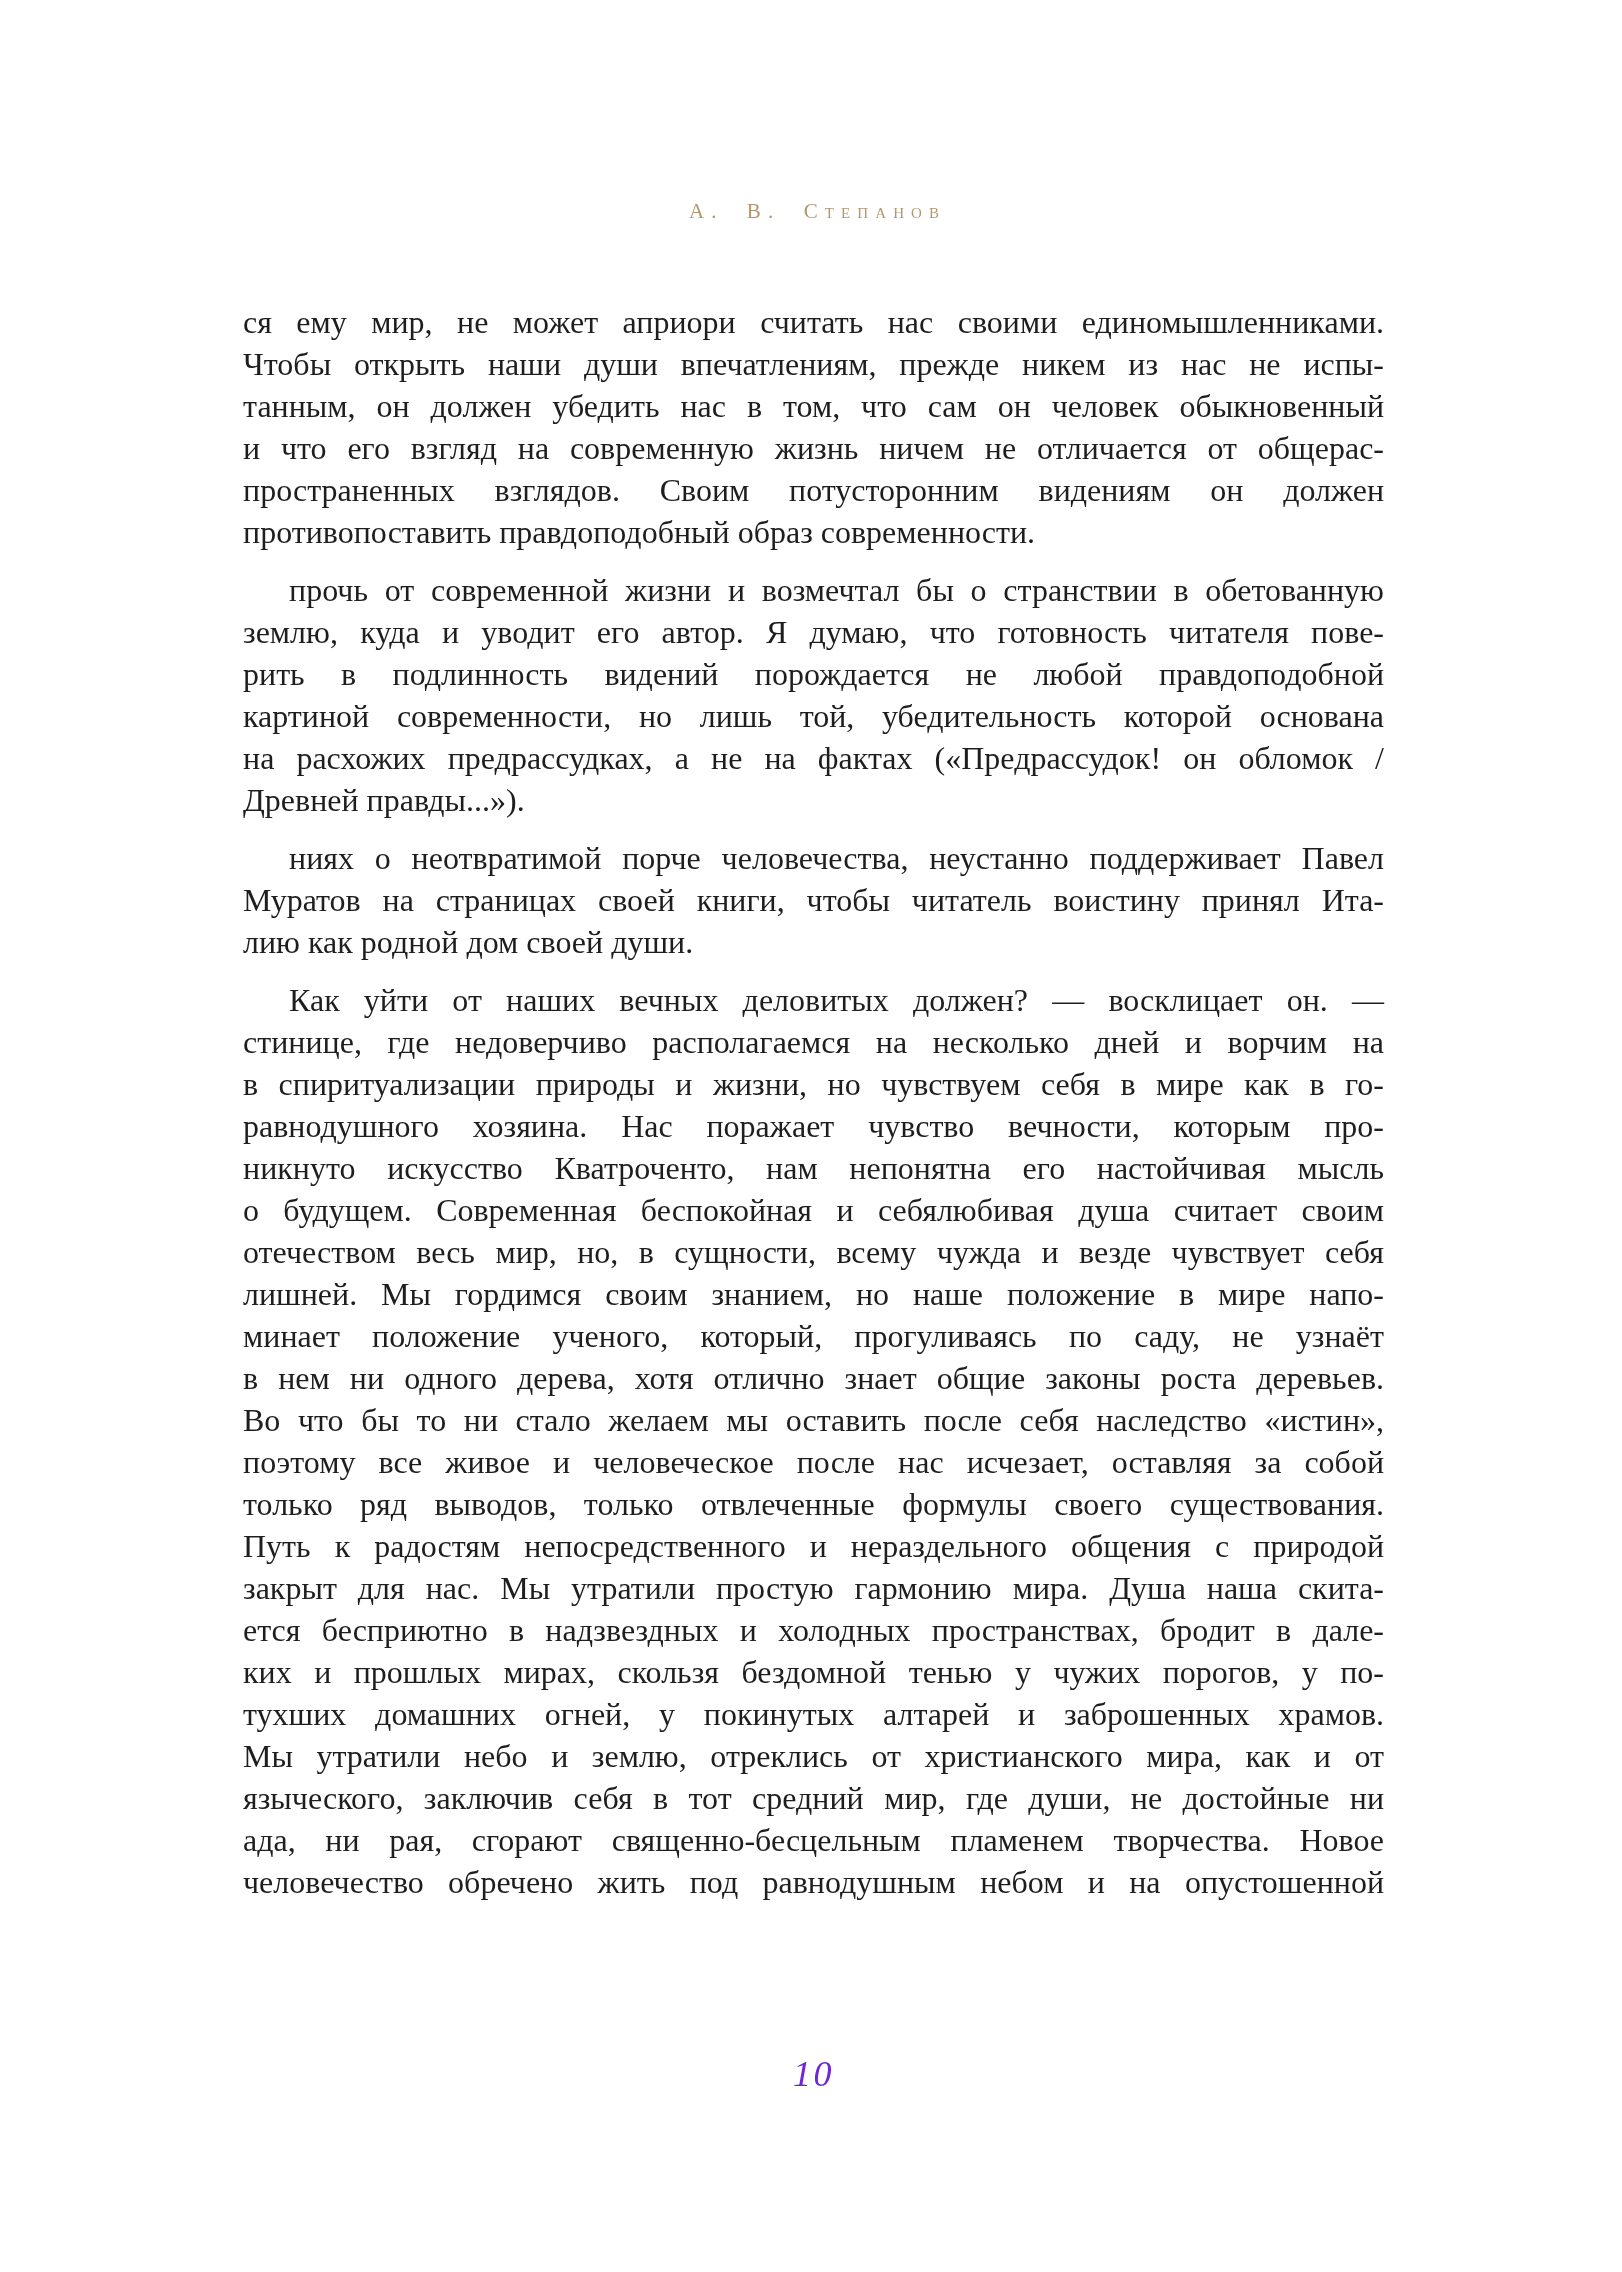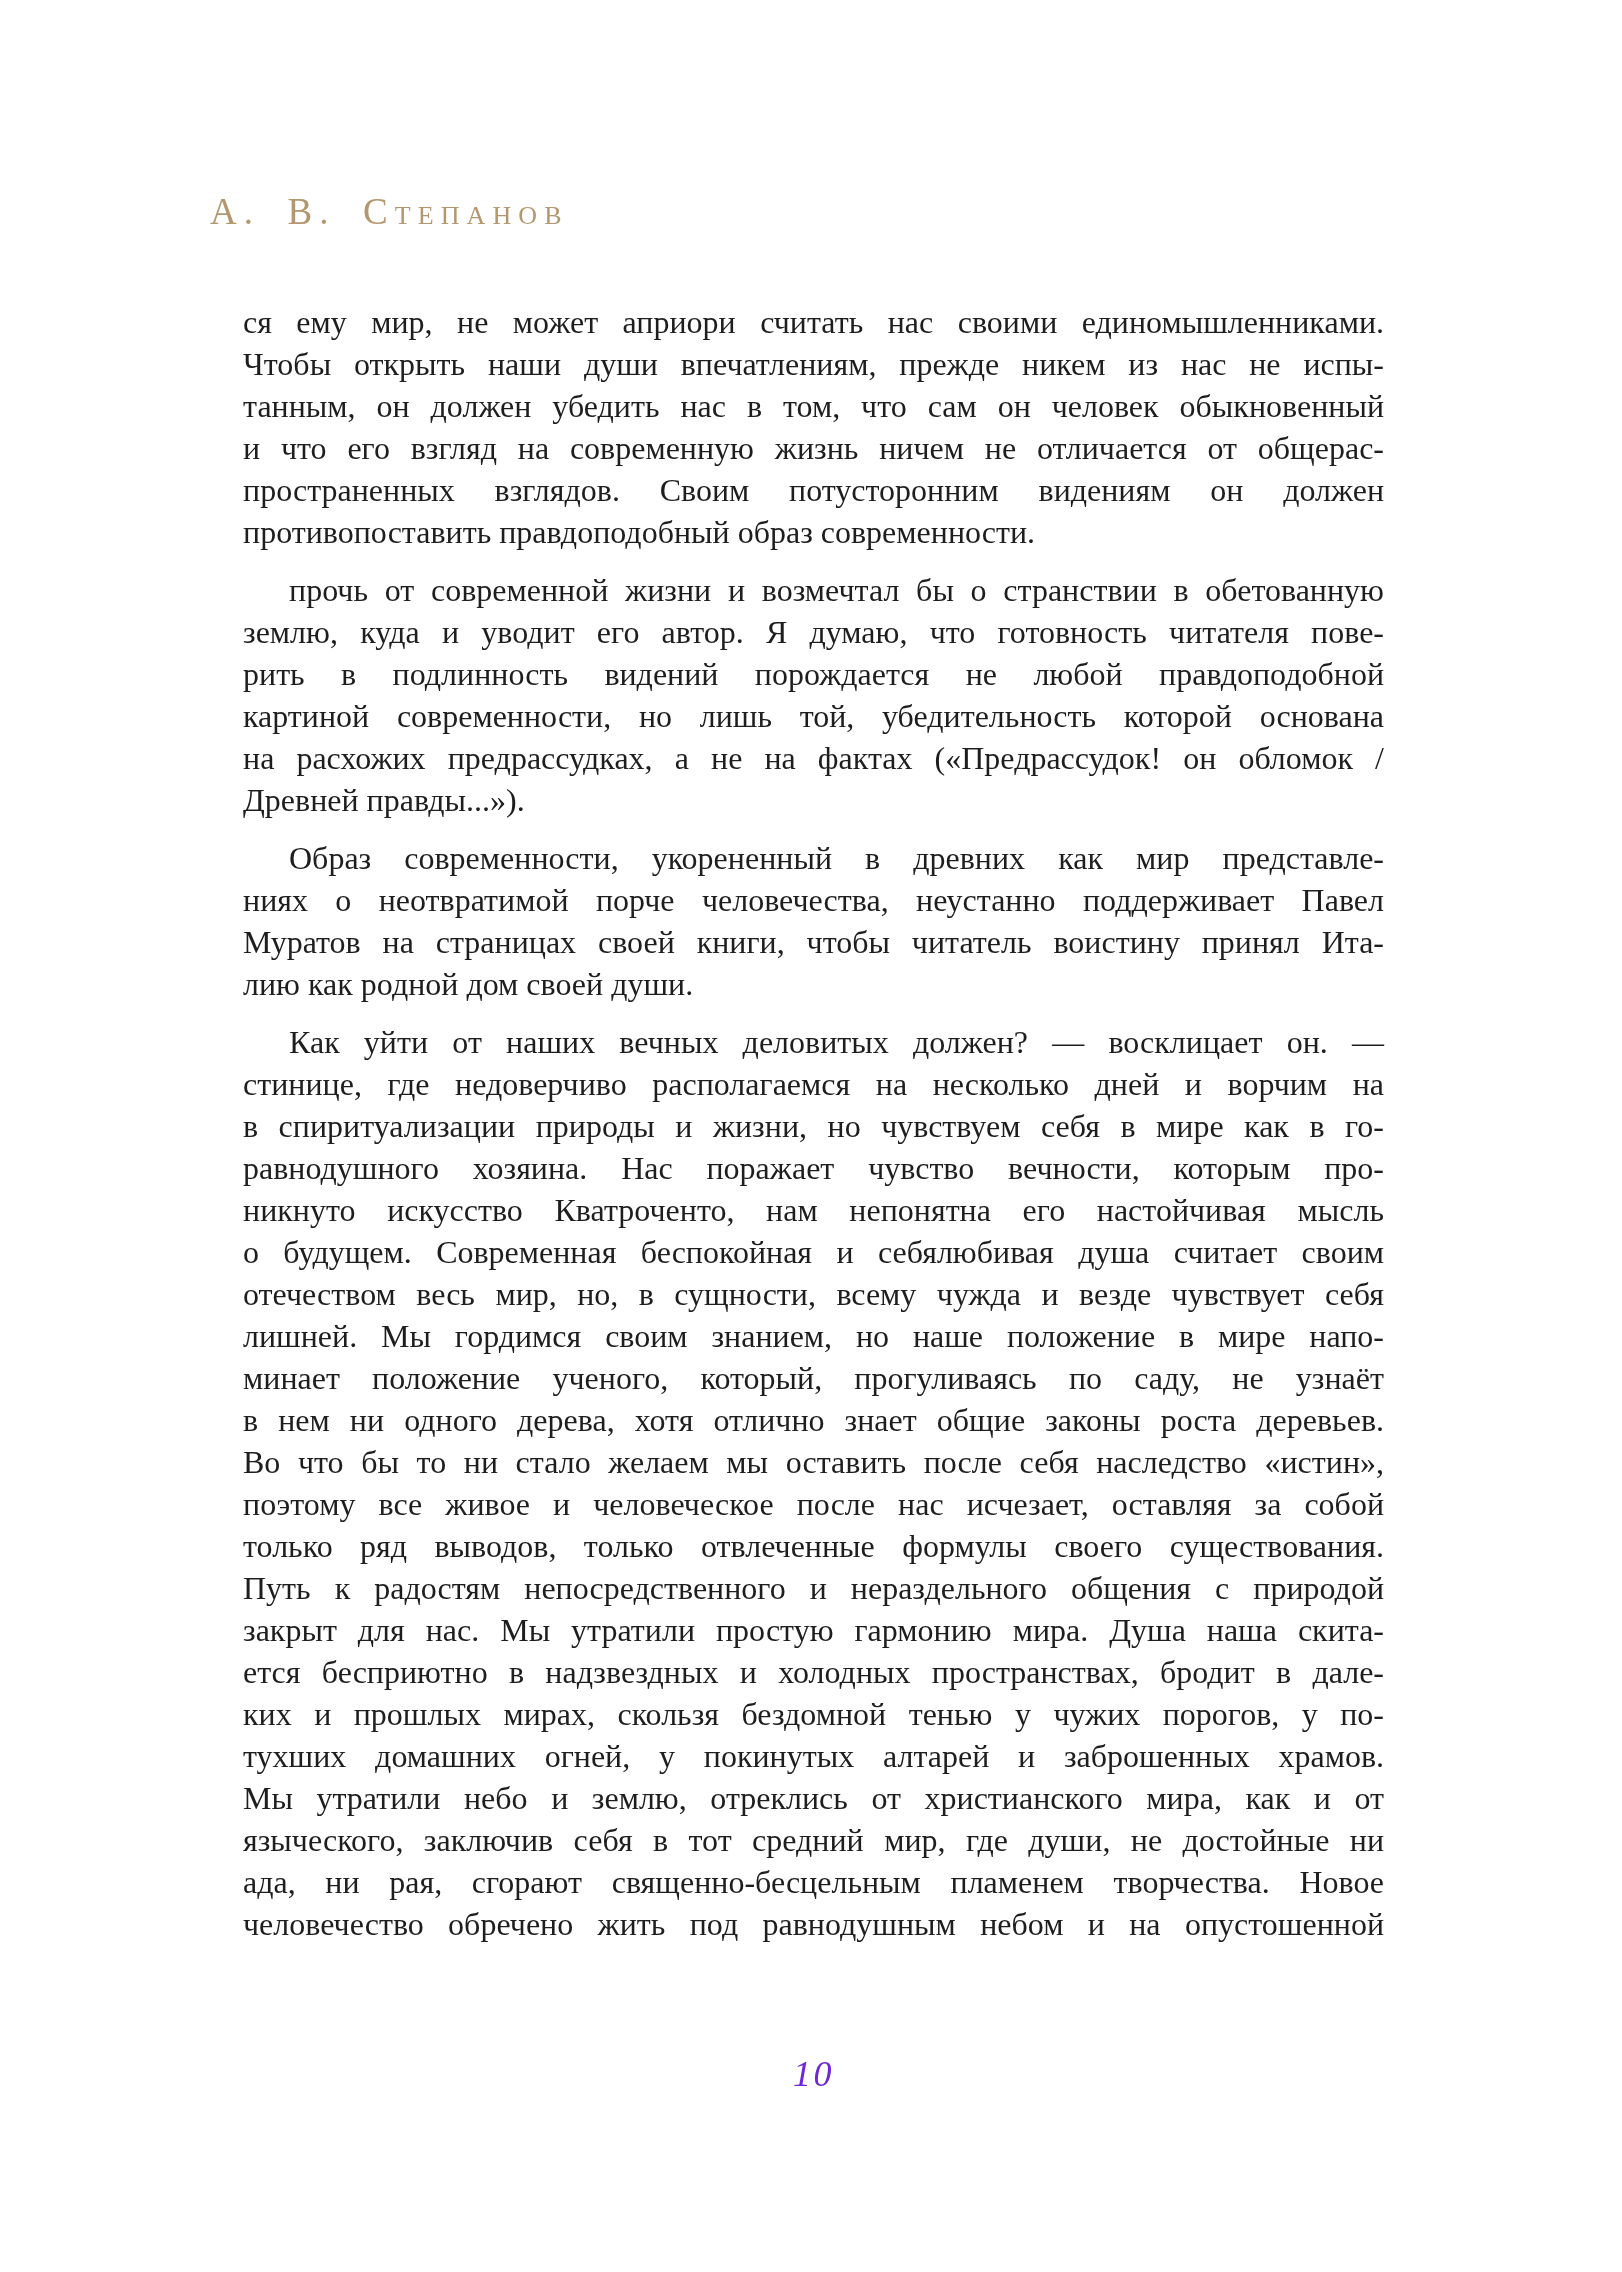--- a/index.html
+++ b/index.html
@@ -11,23 +11,24 @@
     position: relative;
     width: 1622px;
     height: 2273px;
     background: #ffffff;
     overflow: hidden;
     font-family: "Liberation Serif", "DejaVu Serif", serif;
   }
   .running-header {
     position: absolute;
     top: 195px;
-    left: 210px;
+    left: 231px;
     width: 1173px;
-    font-size: 37px;
+    text-align: center;
+    font-size: 21px;
     line-height: 33px;
     color: #b3976e;
     font-variant-caps: small-caps;
     letter-spacing: 7.1px;
     word-spacing: 11px;
   }
   .text-block {
     position: absolute;
     top: 285px;
     left: 227px;
@@ -80,21 +81,20 @@
       </div>
       <div class="paragraph indent">
         <div class="line">прочь от современной жизни и возмечтал бы о странствии в обетованную</div>
         <div class="line">землю, куда и уводит его автор. Я думаю, что готовность читателя пове-</div>
         <div class="line">рить в подлинность видений порождается не любой правдоподобной</div>
         <div class="line">картиной современности, но лишь той, убедительность которой основана</div>
         <div class="line">на расхожих предрассудках, а не на фактах («Предрассудок! он обломок /</div>
         <div class="line flush">Древней правды...»).</div>
       </div>
       <div class="paragraph indent">
-        <div class="line">Образ современности, укорененный в древних как мир представле-</div>
         <div class="line">ниях о неотвратимой порче человечества, неустанно поддерживает Павел</div>
         <div class="line">Муратов на страницах своей книги, чтобы читатель воистину принял Ита-</div>
         <div class="line flush">лию как родной дом своей души.</div>
       </div>
       <div class="paragraph indent">
         <div class="line">Как уйти от наших вечных деловитых должен? — восклицает он. —</div>
         <div class="line">стинице, где недоверчиво располагаемся на несколько дней и ворчим на</div>
         <div class="line">в спиритуализации природы и жизни, но чувствуем себя в мире как в го-</div>
         <div class="line">равнодушного хозяина. Нас поражает чувство вечности, которым про-</div>
         <div class="line">никнуто искусство Кватроченто, нам непонятна его настойчивая мысль</div>

